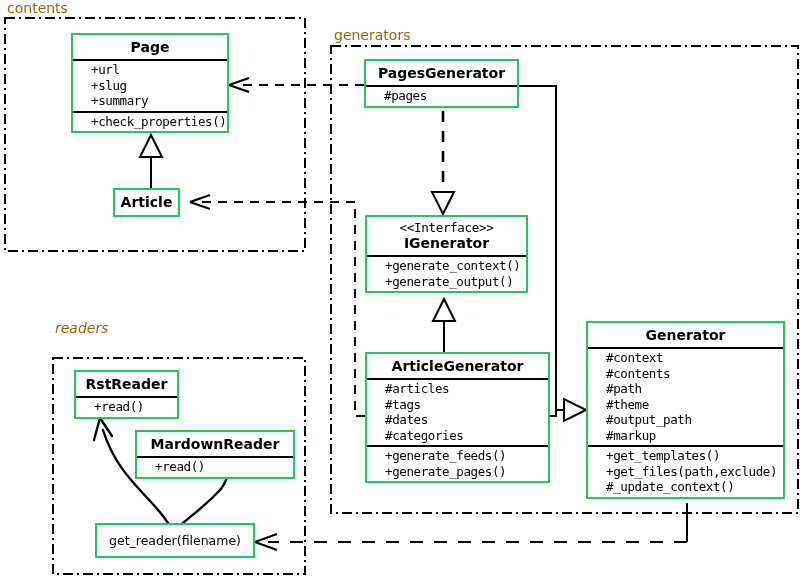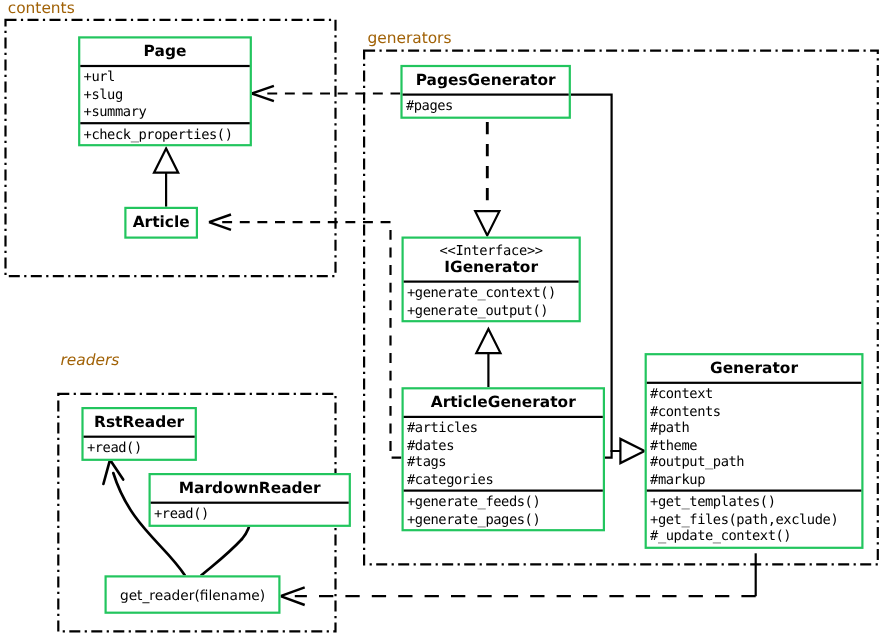--- a/index.html
+++ b/index.html
@@ -44,21 +44,21 @@
     display: block;
     font-weight: normal;
     font-size: 12.5px;
     font-family: "DejaVu Sans Mono", monospace;
     letter-spacing: -0.3px;
   }
   .uml-sep {
     border-top: 2px solid #000000;
   }
   .uml-compartment {
-    padding: 1px 3px 2px 3px;
+    padding: 1px 3px 2px 18px;
   }
   .uml-member {
     font-family: "DejaVu Sans Mono", monospace;
     font-size: 12.5px;
     line-height: 15.5px;
     color: #000000;
     white-space: nowrap;
     letter-spacing: -0.4px;
   }
   .uml-simple {
@@ -164,22 +164,22 @@
     <div class="uml-compartment uml-sep">
       <div class="uml-member">+generate_context()</div>
       <div class="uml-member">+generate_output()</div>
     </div>
   </div>
 
   <div class="uml-class" style="left:365px; top:352px; width:185px;">
     <div class="uml-name">ArticleGenerator</div>
     <div class="uml-compartment uml-sep">
       <div class="uml-member">#articles</div>
+      <div class="uml-member">#tags</div>
       <div class="uml-member">#dates</div>
-      <div class="uml-member">#tags</div>
       <div class="uml-member">#categories</div>
     </div>
     <div class="uml-compartment uml-sep">
       <div class="uml-member">+generate_feeds()</div>
       <div class="uml-member">+generate_pages()</div>
     </div>
   </div>
 
   <div class="uml-class" style="left:586px; top:321px; width:199px;">
     <div class="uml-name">Generator</div>
@@ -198,21 +198,21 @@
     </div>
   </div>
 
   <div class="uml-class" style="left:74px; top:370px; width:105px;">
     <div class="uml-name">RstReader</div>
     <div class="uml-compartment uml-sep">
       <div class="uml-member">+read()</div>
     </div>
   </div>
 
-  <div class="uml-class" style="left:135px; top:430px; width:184px;">
+  <div class="uml-class" style="left:135px; top:430px; width:160px;">
     <div class="uml-name">MardownReader</div>
     <div class="uml-compartment uml-sep">
       <div class="uml-member">+read()</div>
     </div>
   </div>
 
   <div class="uml-class uml-simple" style="left:95px; top:523px; width:160px; height:35px;">
     <span>get_reader(filename)</span>
   </div>
 

